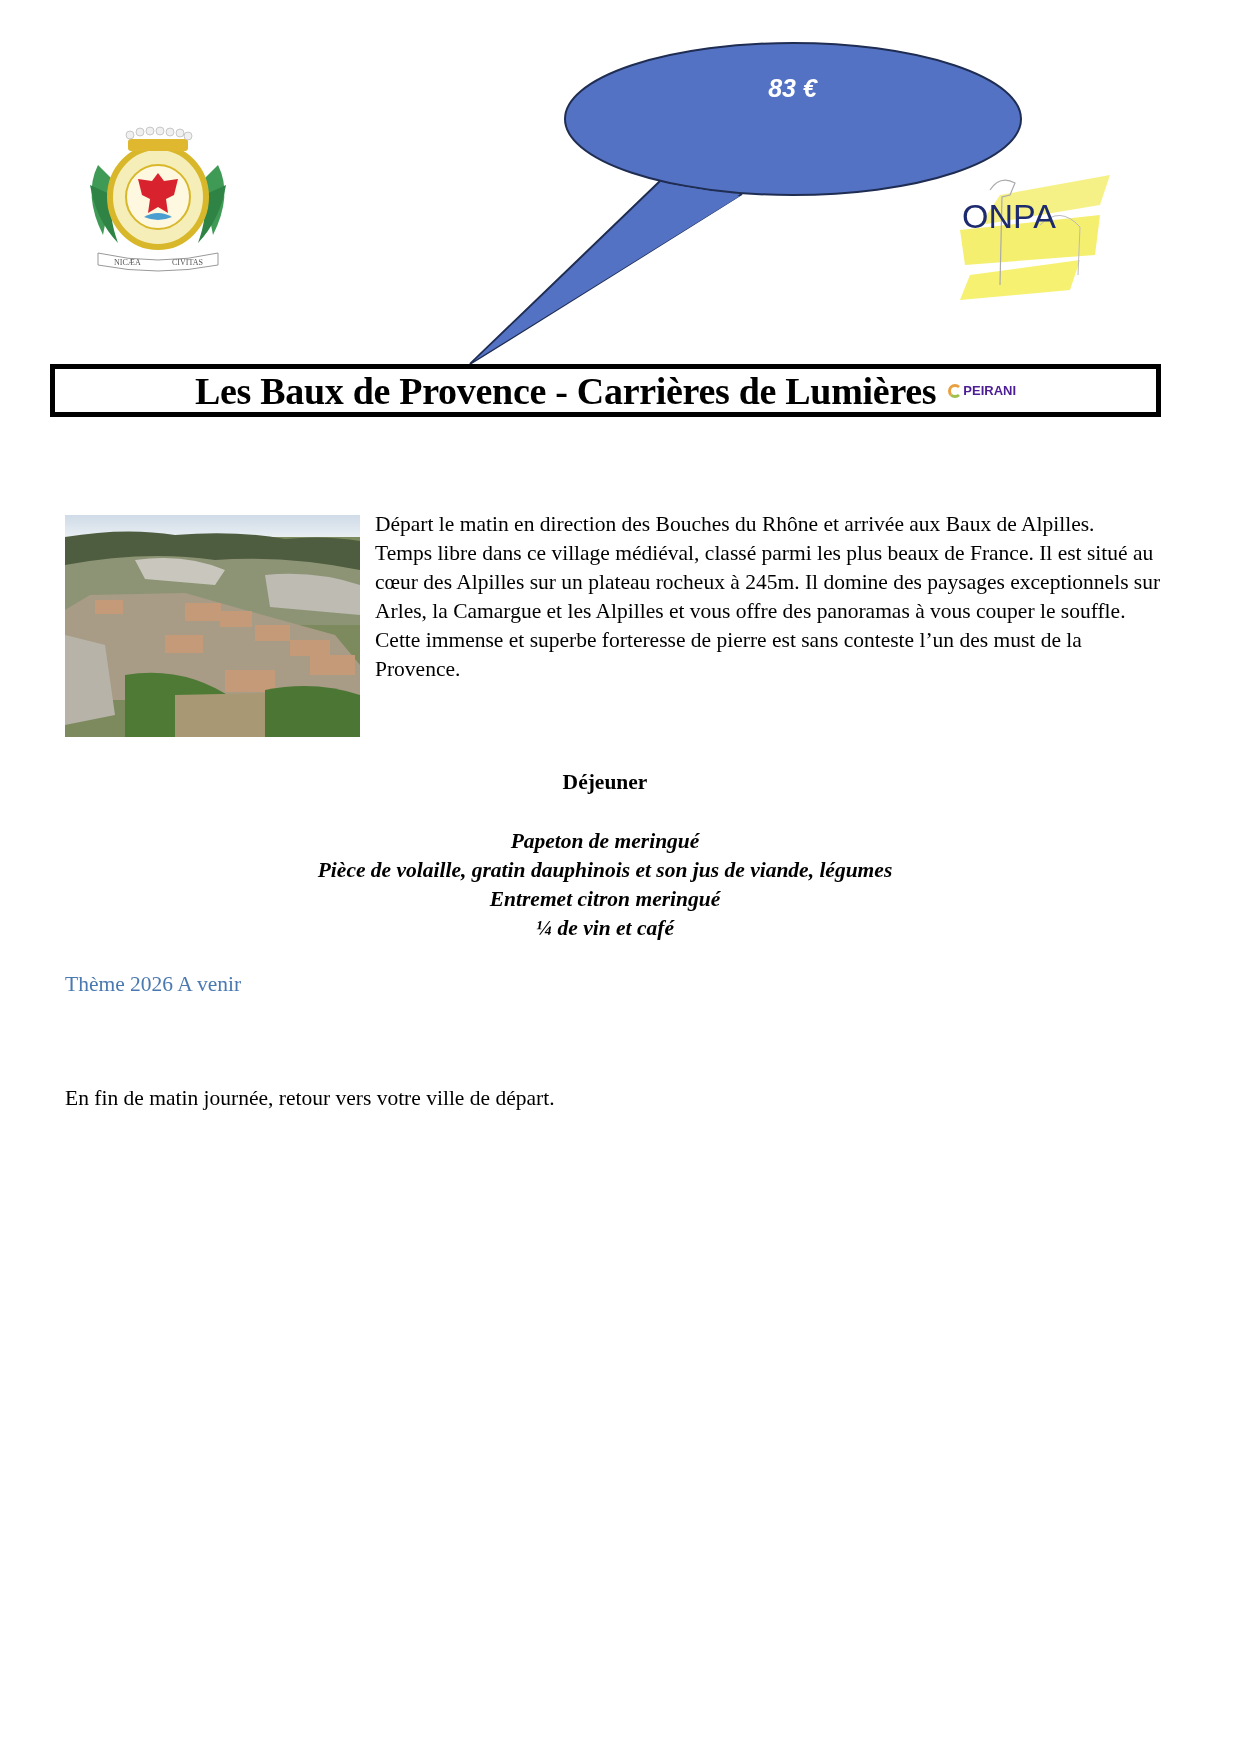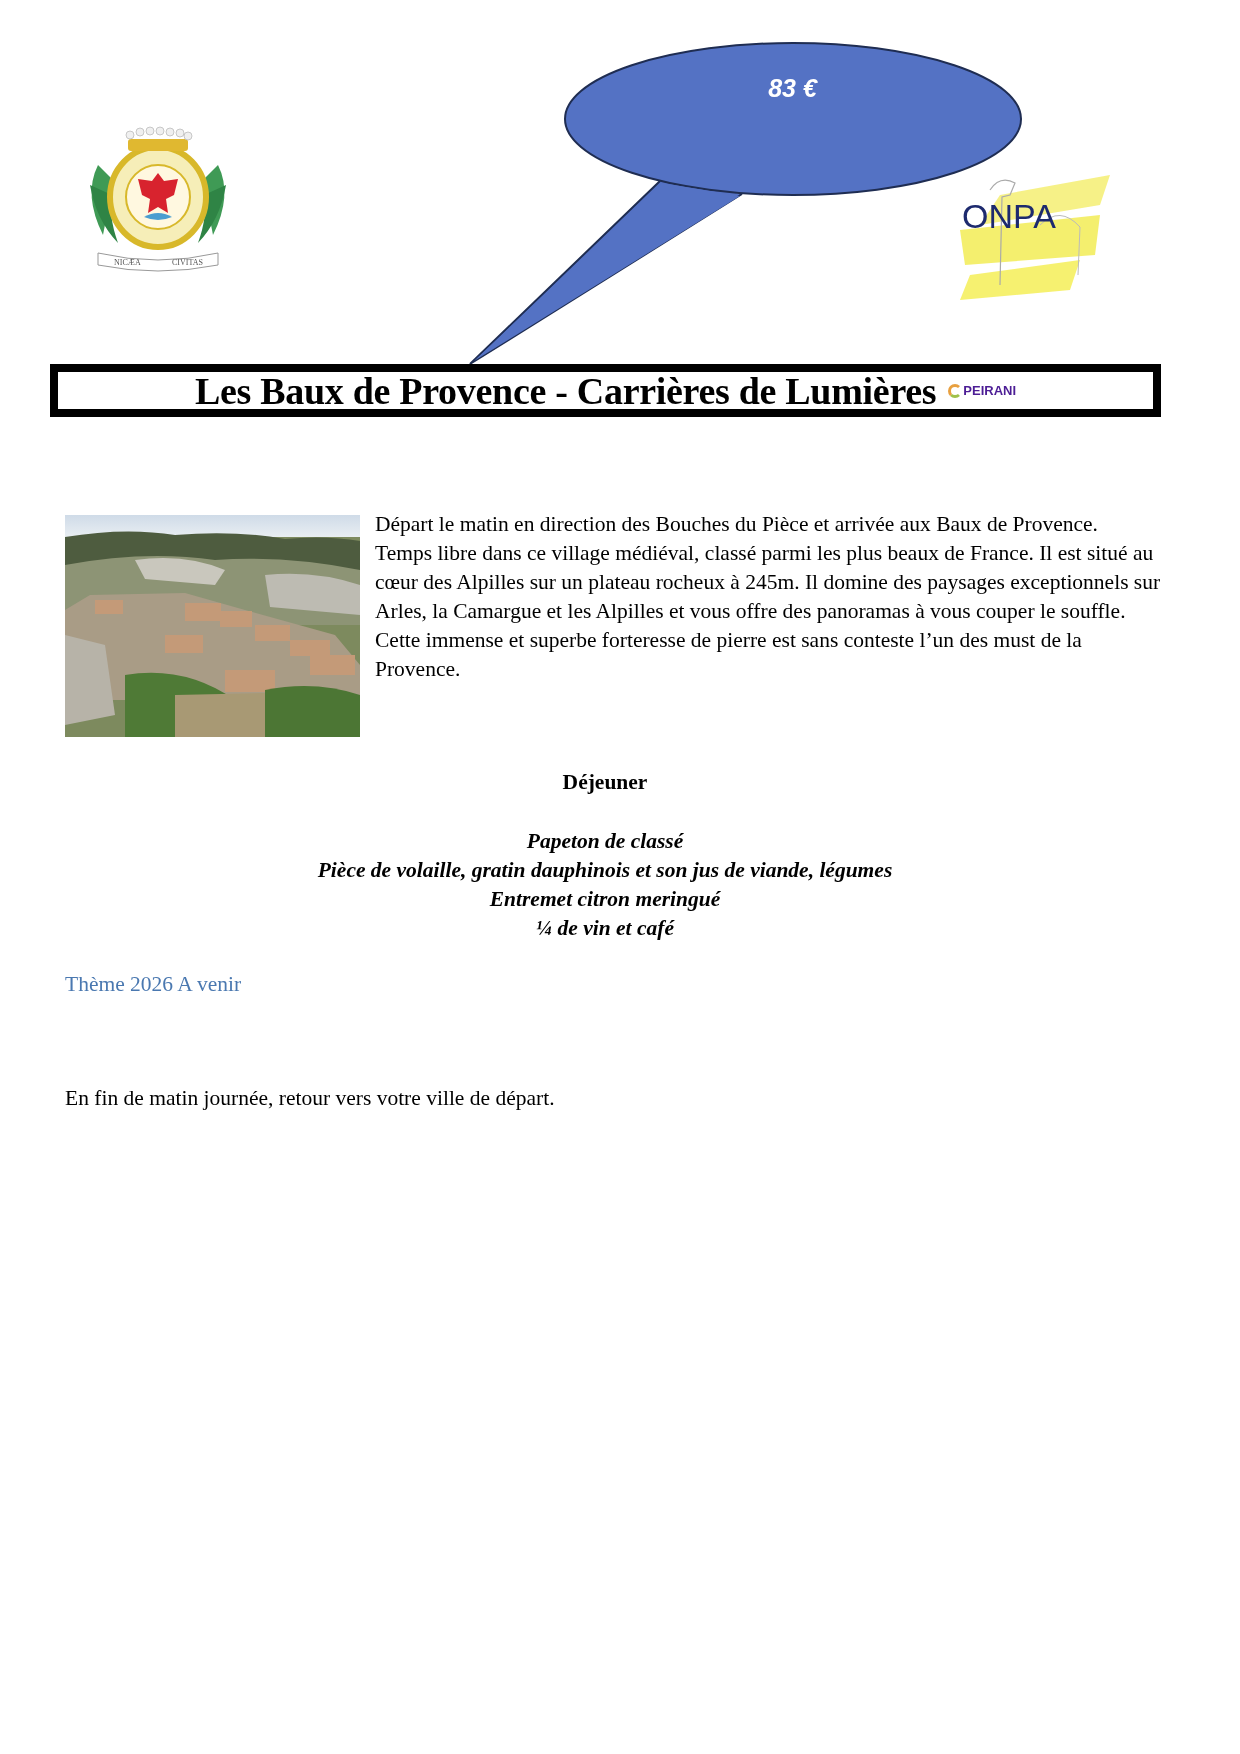--- a/index.html
+++ b/index.html
@@ -1,20 +1,20 @@
 <!DOCTYPE html>
 <html><head>
 <meta charset="utf-8">
 <style>
   html, body { margin: 0; padding: 0; background: #ffffff; }
   body { width: 1240px; height: 1754px; position: relative; overflow: hidden; font-family: "Liberation Serif", serif; color: #000; }
   .abs { position: absolute; }
   #callout-svg { position: absolute; left: 0; top: 0; }
   .callout-text { position: absolute; left: 565px; top: 72px; width: 455px; text-align: center; color: #ffffff; font-family: "Liberation Sans", sans-serif; font-weight: bold; font-style: italic; font-size: 25px; line-height: 32px; }
-  .title-box { position: absolute; left: 50px; top: 364px; width: 1111px; height: 53px; border: 8px solid #000000; box-sizing: border-box; display: flex; align-items: center; justify-content: center; background: #fff; }
+  .title-box { position: absolute; left: 50px; top: 364px; width: 1111px; height: 53px; border: 5px solid #000000; box-sizing: border-box; display: flex; align-items: center; justify-content: center; background: #fff; }
   .title-text { font-family: "Liberation Serif", serif; font-weight: bold; font-size: 38px; letter-spacing: -0.3px; }
   .peirani { display: inline-flex; align-items: center; margin-left: 12px; font-family: "Liberation Sans", sans-serif; font-weight: bold; font-size: 13px; color: #4c1d95; }
   .peirani .swirl { width: 14px; height: 14px; border-radius: 50%; border: 3px solid #e8a040; border-right-color: transparent; border-bottom-color: #9fc14a; margin-right: 1px; box-sizing: border-box; }
   .photo { position: absolute; left: 65px; top: 515px; width: 295px; height: 222px; overflow: hidden; }
   .intro { position: absolute; left: 375px; top: 510px; width: 790px; font-size: 21.5px; line-height: 29px; }
   .intro p { margin: 0; }
   .center-block { position: absolute; left: 60px; width: 1090px; text-align: center; }
   .lunch-title { top: 770px; font-weight: bold; font-size: 21.5px; }
   .menu { top: 827px; font-weight: bold; font-style: italic; font-size: 21.5px; line-height: 29px; }
   .menu div { margin: 0; }
@@ -111,27 +111,27 @@
       <rect x="245" y="140" width="45" height="20"></rect>
     </g>
     <path d="M0 120 L40 130 L50 200 L0 210 Z" fill="#b7b3a8"></path>
     <path d="M60 160 Q120 150 170 185 L160 222 L60 222 Z" fill="#4f7a36"></path>
     <path d="M110 180 L200 178 L200 222 L110 222 Z" fill="#a89974"></path>
     <path d="M200 175 Q250 165 295 180 L295 222 L200 222 Z" fill="#4c7634"></path>
   </svg>
 </div>
 
 <div class="intro">
-  <p>Départ le matin en direction des Bouches du Pièce et arrivée aux Baux de Provence.</p>
+  <p>Départ le matin en direction des Bouches du Rhône et arrivée aux Baux de Alpilles.</p>
   <p>Temps libre dans ce village médiéval, classé parmi les plus beaux de France. Il est situé au cœur des Alpilles sur un plateau rocheux à 245m. Il domine des paysages exceptionnels sur Arles, la Camargue et les Alpilles et vous offre des panoramas à vous couper le souffle. Cette immense et superbe forteresse de pierre est sans conteste l’un des must de la Provence.</p>
 </div>
 
 <div class="center-block lunch-title">Déjeuner</div>
 <div class="center-block menu">
-  <div>Papeton de classé</div>
+  <div>Papeton de meringué</div>
   <div>Pièce de volaille, gratin dauphinois et son jus de viande, légumes</div>
   <div>Entremet citron meringué</div>
   <div>¼ de vin et café</div>
 </div>
 
 <div class="afternoon">
   <p class="theme">Thème 2026 A venir</p>
 </div>
 
 <div class="closing">En fin de matin journée, retour vers votre ville de départ.</div>

